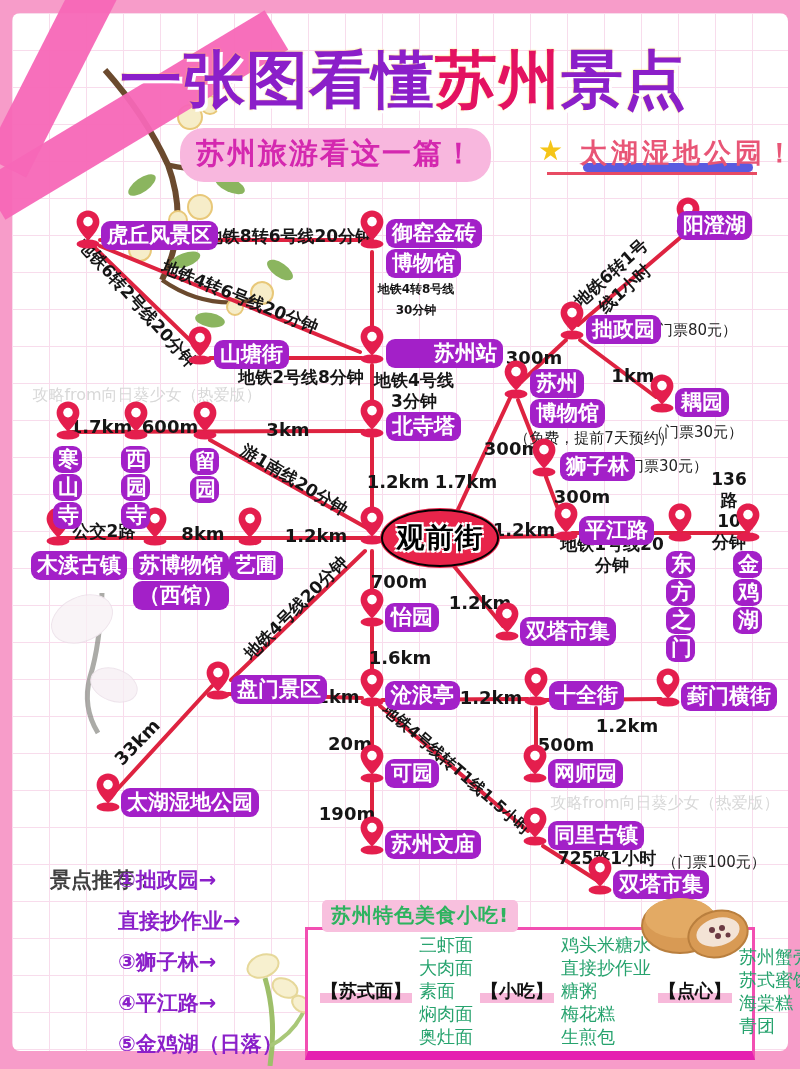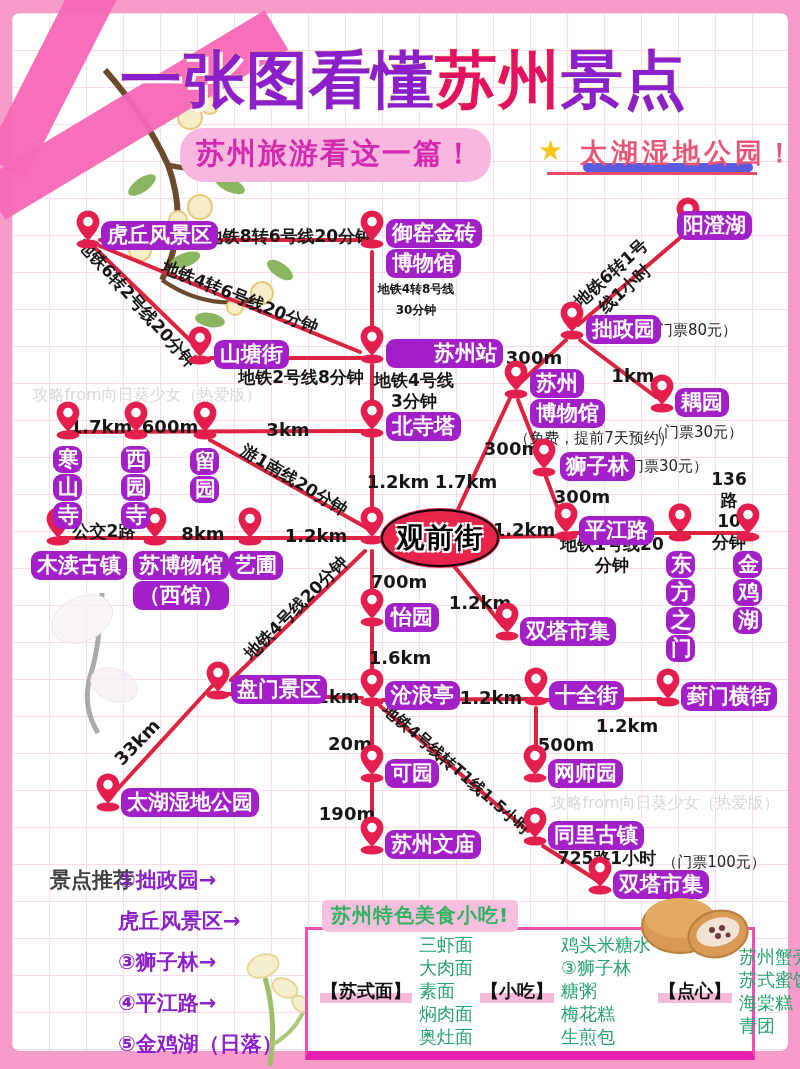--- a/index.html
+++ b/index.html
@@ -398,40 +398,40 @@
       <div class="elabel" style="left: 350px; top: 743px; transform: translate(-50%, -50%) rotate(0deg);">20m</div>
       <div class="elabel" style="left: 347px; top: 813px; transform: translate(-50%, -50%) rotate(0deg);">190m</div>
       <div class="elabel" style="left: 607px; top: 858px; transform: translate(-50%, -50%) rotate(0deg); font-size: 17px;">725路1小时</div>
       <div class="watermark" style="left: 147px; top: 395px;">攻略from向日葵少女（热爱版）</div>
       <div class="watermark" style="left: 665px; top: 803px;">攻略from向日葵少女（热爱版）</div>
     </div>
 
   <div id="rec-heading">景点推荐：</div>
   <div id="rec-items">
       <div class="rec-item" style="top: 866px;">①拙政园→</div>
-      <div class="rec-item" style="top: 907px;">虎丘风景区→</div>
+      <div class="rec-item" style="top: 907px;">直接抄作业→</div>
       <div class="rec-item" style="top: 948px;">③狮子林→</div>
       <div class="rec-item" style="top: 989px;">④平江路→</div>
       <div class="rec-item" style="top: 1030px; text-align: center;">⑤金鸡湖（日落）</div>
     </div>
 
   <div id="food-title">苏州特色美食小吃!</div>
   <div id="food-box">
       <div class="food-label">【苏式面】</div>
       <div class="food-items">
         <div>三虾面</div>
         <div>大肉面</div>
         <div>素面</div>
         <div>焖肉面</div>
         <div>奥灶面</div>
       </div>
       <div class="food-label">【小吃】</div>
       <div class="food-items">
         <div>鸡头米糖水</div>
-        <div>③狮子林</div>
+        <div>直接抄作业</div>
         <div>糖粥</div>
         <div>梅花糕</div>
         <div>生煎包</div>
       </div>
       <div class="food-label">【点心】</div>
       <div class="food-items">
         <div>苏州蟹壳黄</div>
         <div>苏式蜜饯</div>
         <div>海棠糕</div>
         <div>青团</div>

